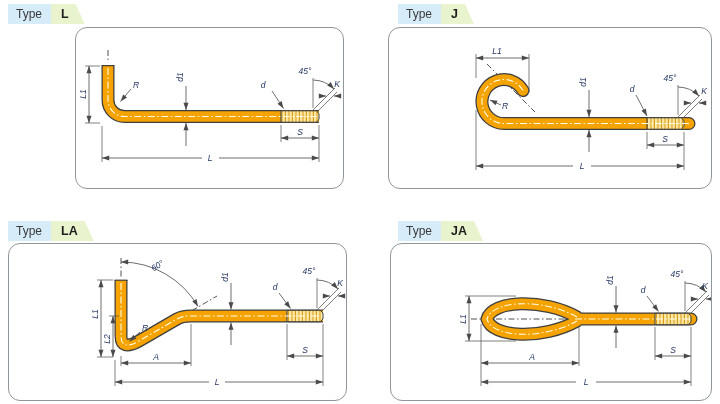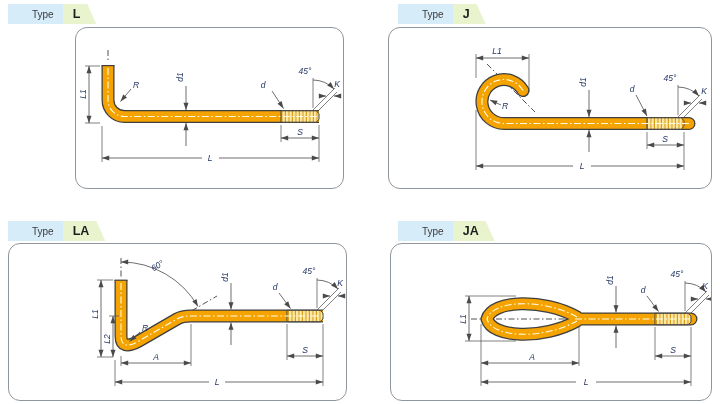--- a/index.html
+++ b/index.html
@@ -1,18 +1,18 @@
 <!DOCTYPE html>
 <html><head>
 <meta charset="utf-8">
 <style>
   html,body{margin:0;padding:0;background:#ffffff;}
   #page{position:relative;width:720px;height:404px;background:#ffffff;font-family:"Liberation Sans",sans-serif;overflow:hidden;}
   .type-header{position:absolute;display:flex;align-items:stretch;height:20px;}
-  .type-word{display:flex;align-items:center;background:#D7ECF9;color:#3a3a3a;font-size:10px;padding:0 9px 0 24px;}
+  .type-word{display:flex;align-items:center;background:#D7ECF9;color:#3a3a3a;font-size:12px;padding:0 9px 0 8px;}
   .type-letter{display:flex;align-items:center;background:#E9F4CF;color:#1e1e1e;font-size:12.5px;font-weight:bold;padding:0 16px 0 10px;clip-path:polygon(0 0,calc(100% - 9px) 0,100% 100%,0 100%);}
   .panel{position:absolute;background:#ffffff;border:1px solid #8F969C;border-radius:12px;}
   .panel svg{display:block;}
   .rod-o{fill:none;stroke:#3F3F3F;stroke-width:13;stroke-linejoin:round;}
   .rod-f{fill:none;stroke:#F5A300;stroke-width:10.5;stroke-linejoin:round;}
   .rod-c{fill:none;stroke:#FFFDE8;stroke-width:1.1;stroke-dasharray:7 2.5 1.5 2.5;}
   .rnd{stroke-linecap:round;}
   .thr{stroke:#3F3F3F;stroke-width:1;}
   .dl{stroke:#4A4A4A;stroke-width:0.8;fill:none;}
   .xl{stroke:#4A4A4A;stroke-width:0.7;fill:none;}

